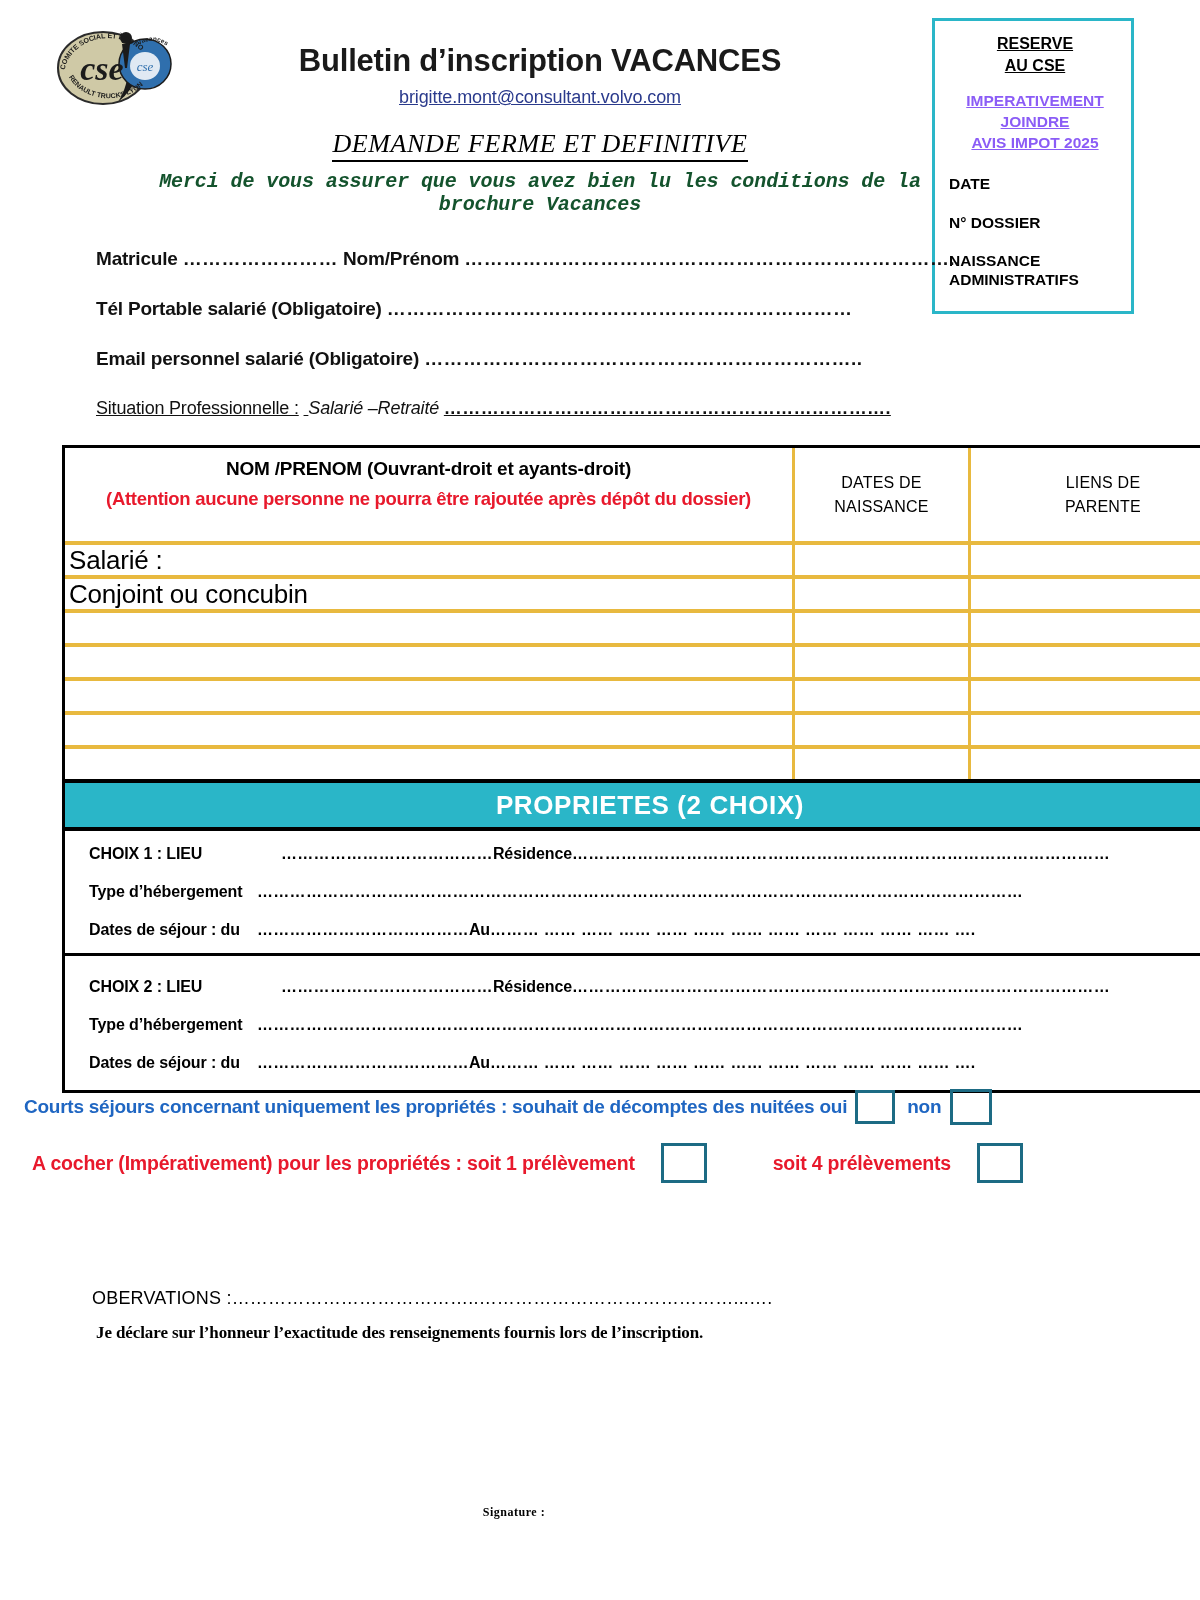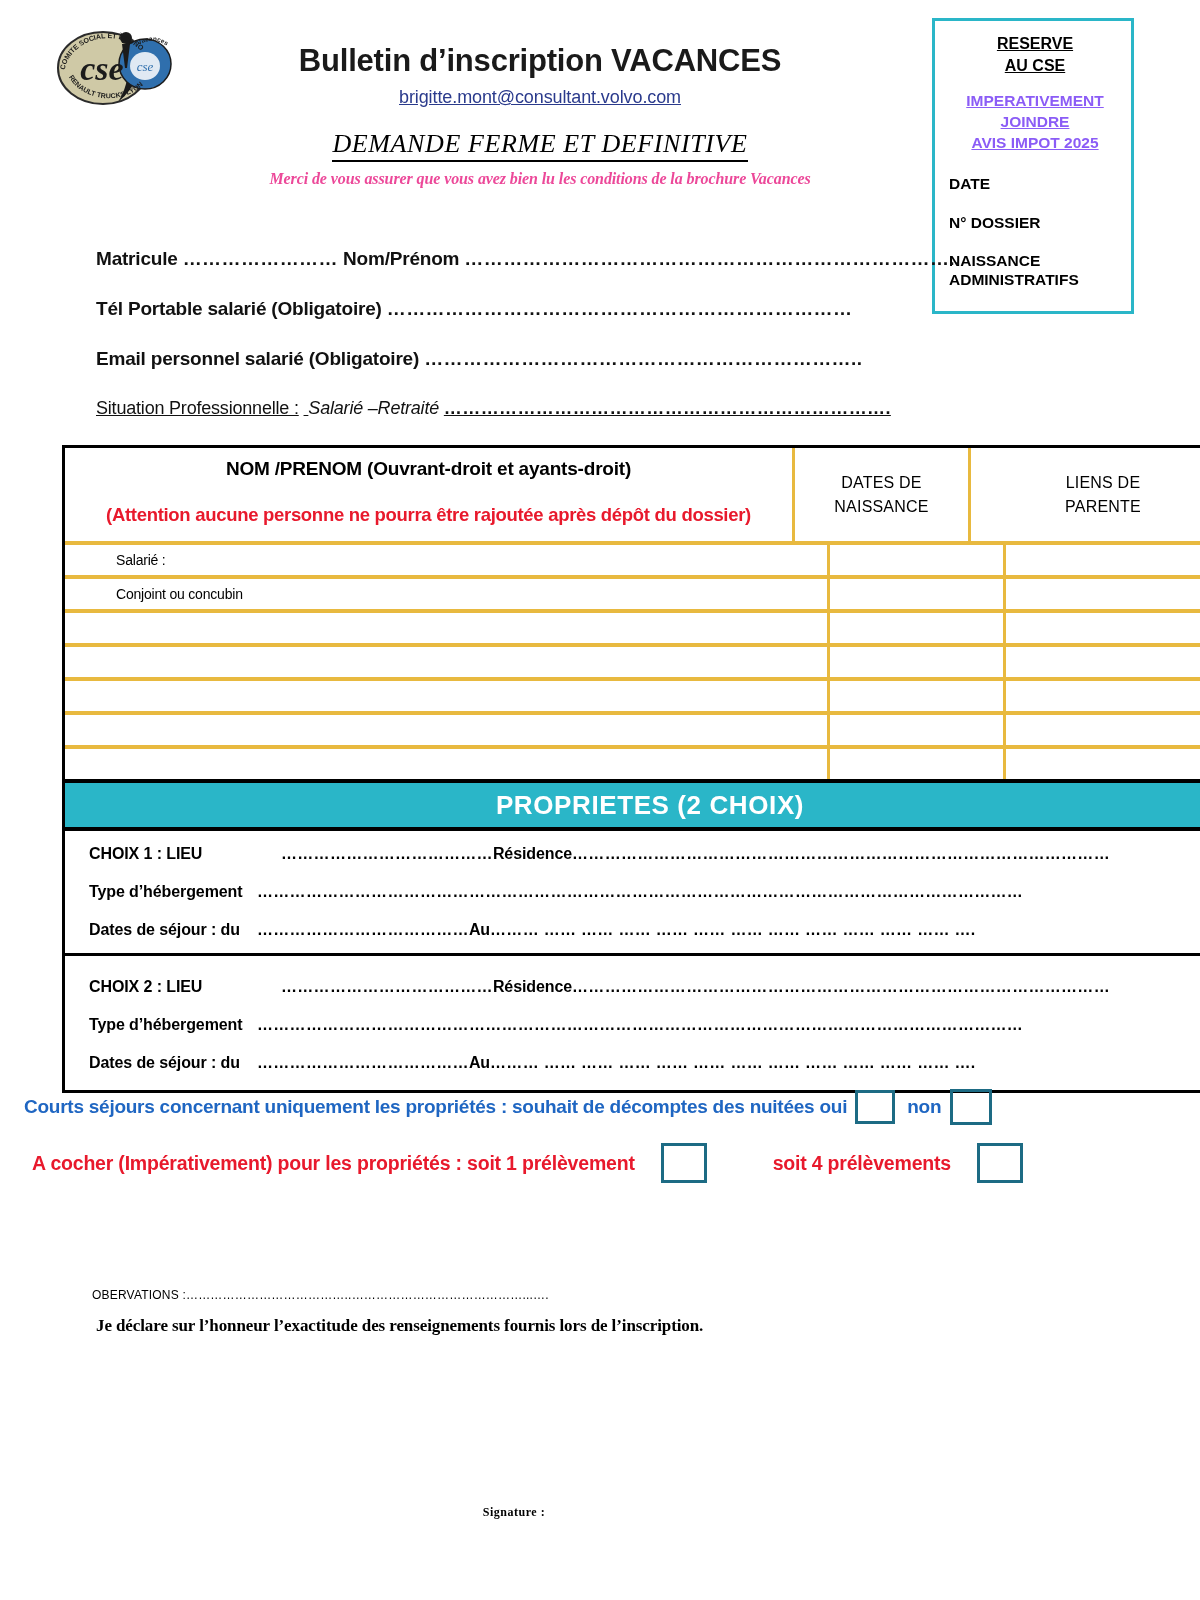--- a/index.html
+++ b/index.html
@@ -58,25 +58,25 @@
     font-style: italic;
     font-weight: normal;
     letter-spacing: 0.6px;
     color: #000;
     display: inline-block;
     border-bottom: 2px solid #000;
     padding-bottom: 1px;
   }
   .doc-note {
     margin-top: 8px;
-    font-family: Liberation Serif, serif;
-    font-size: 16px;
+    font-family: Liberation Mono, monospace;
+    font-size: 20px;
     font-style: italic;
     font-weight: bold;
-    color: #ec4899;
+    color: #14532d;
     letter-spacing: -0.1px;
   }
 
   
   .reserve-box {
     position: absolute;
     right: 66px;
     top: 18px;
     width: 202px;
     height: 296px;
@@ -178,47 +178,46 @@
     display: flex;
     align-items: center;
     justify-content: center;
   }
   .hdr-main {
     font-size: 19px;
     font-weight: bold;
     letter-spacing: -0.2px;
   }
   .hdr-warn {
-    margin-top: 24px;
+    margin-top: 8px;
     font-size: 18.5px;
     font-weight: bold;
     color: #e8192c;
     letter-spacing: -0.3px;
   }
   .hdr-sub {
     font-size: 16px;
     text-align: center;
     line-height: 1.45;
     letter-spacing: 0.2px;
   }
 
   .mt-row {
     display: flex;
     height: 30px;
     border-top: 4px solid #e8b93f;
   }
   .mt-row .c1 {
     flex: 0 0 727px;
     box-sizing: border-box;
-    padding-left: 16px;
+    padding-left: 4px;
     display: flex;
     align-items: center;
-    font-size: 14px;
+    font-size: 26px;
     letter-spacing: -0.2px;
-    margin-left: 35px;
   }
   .mt-row .c2 {
     flex: 0 0 176px;
     border-left: 3px solid #e8b93f;
     box-sizing: border-box;
   }
   .mt-row .c3 {
     flex: 1 1 auto;
     border-left: 3px solid #e8b93f;
     box-sizing: border-box;
@@ -302,21 +301,21 @@
 
   
   .observations {
     position: absolute;
     left: 92px;
     top: 1288px;
     width: 900px;
   }
   .obs-line {
     font-family: "Liberation Sans", sans-serif;
-    font-size: 12px;
+    font-size: 18px;
     letter-spacing: 0.2px;
     white-space: nowrap;
   }
   .declaration {
     margin-top: 14px;
     margin-left: 4px;
     font-family: "Liberation Serif", serif;
     font-size: 17px;
     font-weight: bold;
     letter-spacing: -0.1px;

